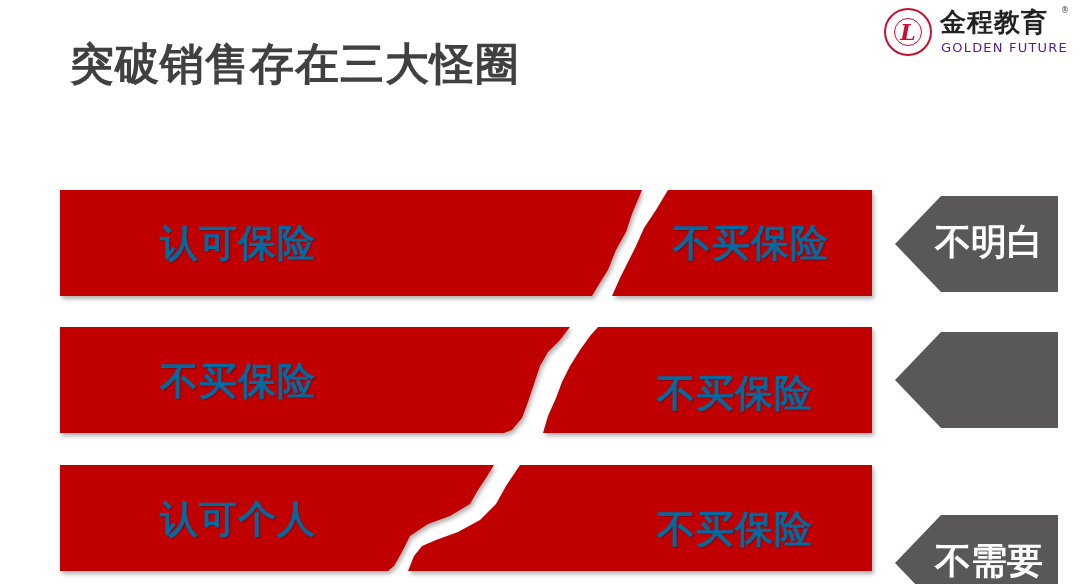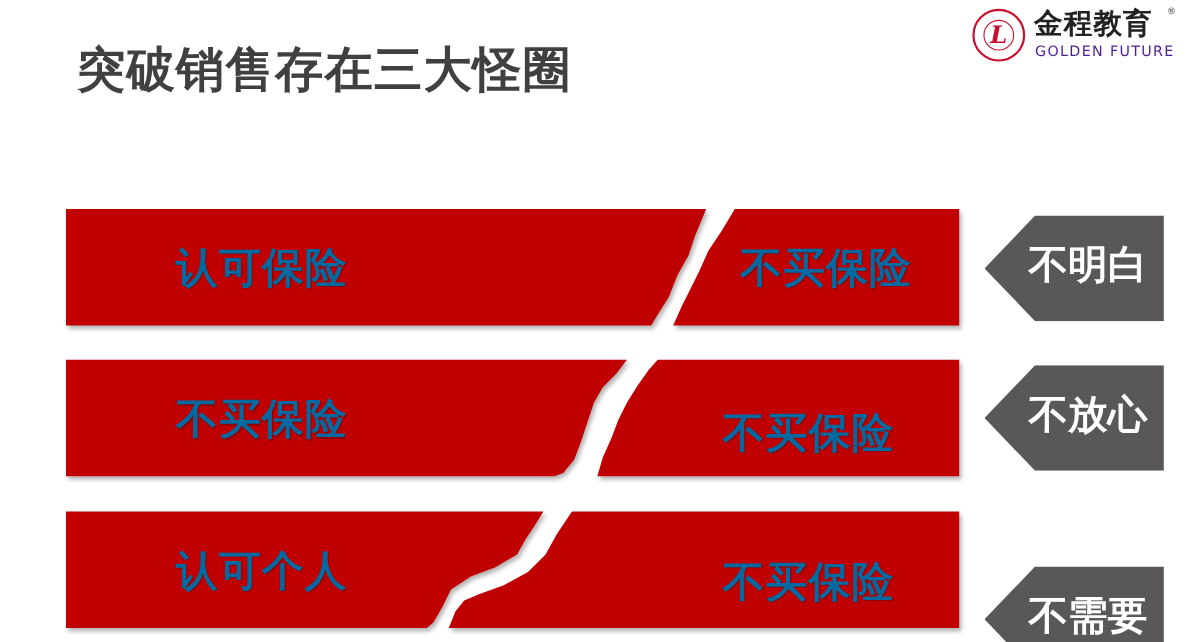--- a/index.html
+++ b/index.html
@@ -73,21 +73,20 @@
   <svg width="164" height="96" viewBox="0 0 164 96">
     <polygon points="0,48 46,0 163,0 163,96 46,96" fill="#595757"></polygon>
   </svg>
   <div class="tag-text" style="left:40px; top:24px;">不明白</div>
 </div>
 
 <div class="tag" style="left:895px; top:332px;">
   <svg width="164" height="96" viewBox="0 0 164 96">
     <polygon points="0,48 46,0 163,0 163,96 46,96" fill="#595757"></polygon>
   </svg>
-  <div class="tag-text" style="left:40px; top:24px;">不放心</div>
 </div>
 
 <div class="tag" style="left:895px; top:467px;margin-top:48px;">
   <svg width="164" height="96" viewBox="0 0 164 96">
     <polygon points="0,48 46,0 163,0 163,96 46,96" fill="#595757"></polygon>
   </svg>
   <div class="tag-text" style="left:40px; top:24px;">不需要</div>
 </div>
 
 </body></html>

